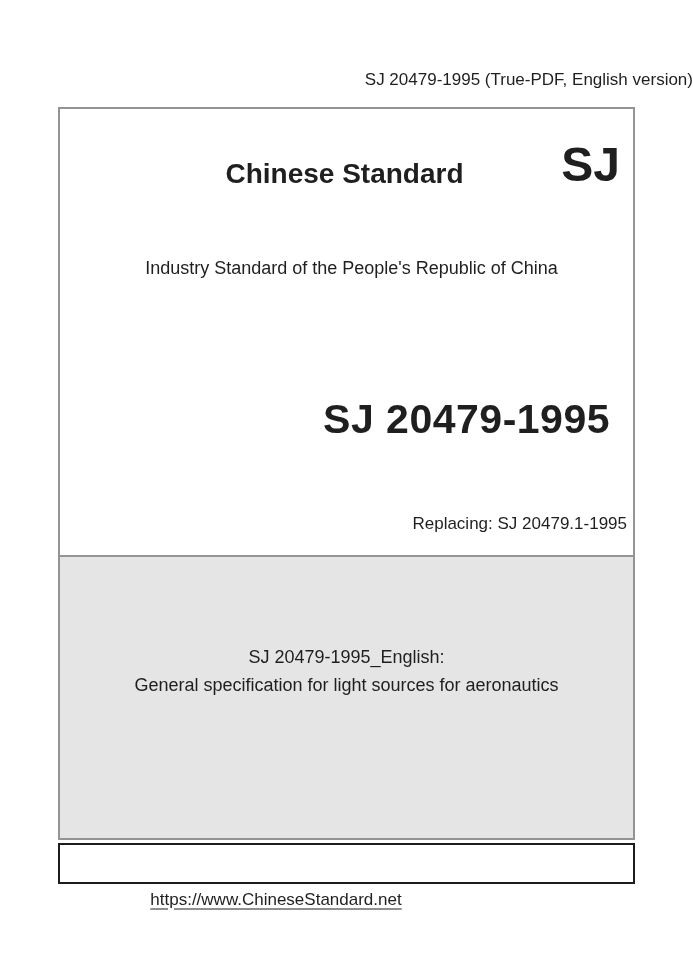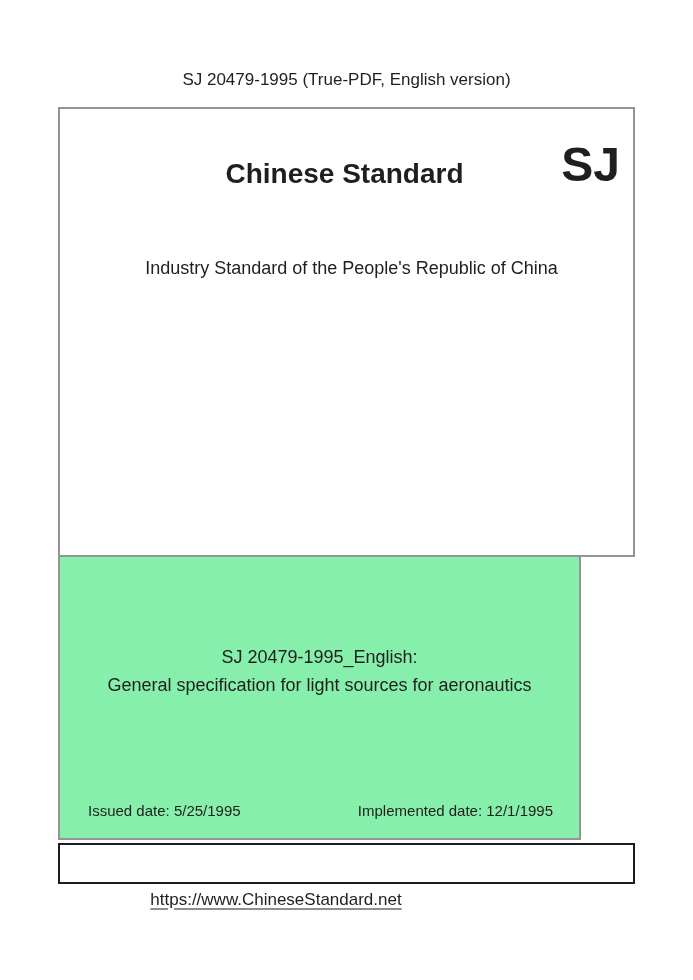--- a/index.html
+++ b/index.html
@@ -14,32 +14,32 @@
   body{
     width:693px;height:980px;
     position:relative;
     background:var(--page-bg);
     font-family:"Liberation Sans","DejaVu Sans",sans-serif;
     color:var(--text);
     overflow:hidden;
   }
   .page-header{
     position:absolute;top:68px;left:0;width:693px;
-    text-align:center;font-size:17px;line-height:24px;
+    text-align:right;font-size:17px;line-height:24px;
   }
   .cover-box{
     position:absolute;left:58px;top:107px;width:577px;height:450px;
     border:2px solid var(--border-gray);
     background:#fff;
   }
   .cover-lower{
-    position:absolute;left:58px;top:557px;width:523px;height:283px;
+    position:absolute;left:58px;top:557px;width:577px;height:283px;
     border:2px solid var(--border-gray);
     border-top:none;
-    background:#86efac;
+    background:#e5e5e5;
   }
   .brand-title{
     position:absolute;top:49px;left:0;right:28px;
     text-align:center;
     font-size:28px;font-weight:bold;line-height:1.15;margin-left:24px;
   }
   .brand-code{
     position:absolute;top:30px;right:13px;
     font-size:48px;font-weight:bold;line-height:1.1;margin-left:32px;
   }
@@ -91,30 +91,28 @@
 </style>
 </head>
 <body>
 
 <div class="page-header">SJ 20479-1995 (True-PDF, English version)</div>
 
 <div class="cover-box">
   <div class="brand-title">Chinese Standard</div>
   <div class="brand-code">SJ</div>
   <div class="standard-type">Industry Standard of the People's Republic of China</div>
+  <div class="standard-number">SJ 20479-1995</div>
+  <div class="replacing">Replacing: SJ 20479.1-1995</div>
 </div>
 
 <div class="cover-lower">
   <div class="english-title">
     <div>SJ 20479-1995_English:</div>
     <div>General specification for light sources for aeronautics</div>
-  </div>
-  <div class="dates-row">
-    <span>Issued date: 5/25/1995</span>
-    <span>Implemented date: 12/1/1995</span>
   </div>
 </div>
 
 <div class="footer-box"></div>
 
 <div class="page-footer">
   <a class="site-link">https://www.ChineseStandard.net</a>
 </div>
 
 </body></html>

